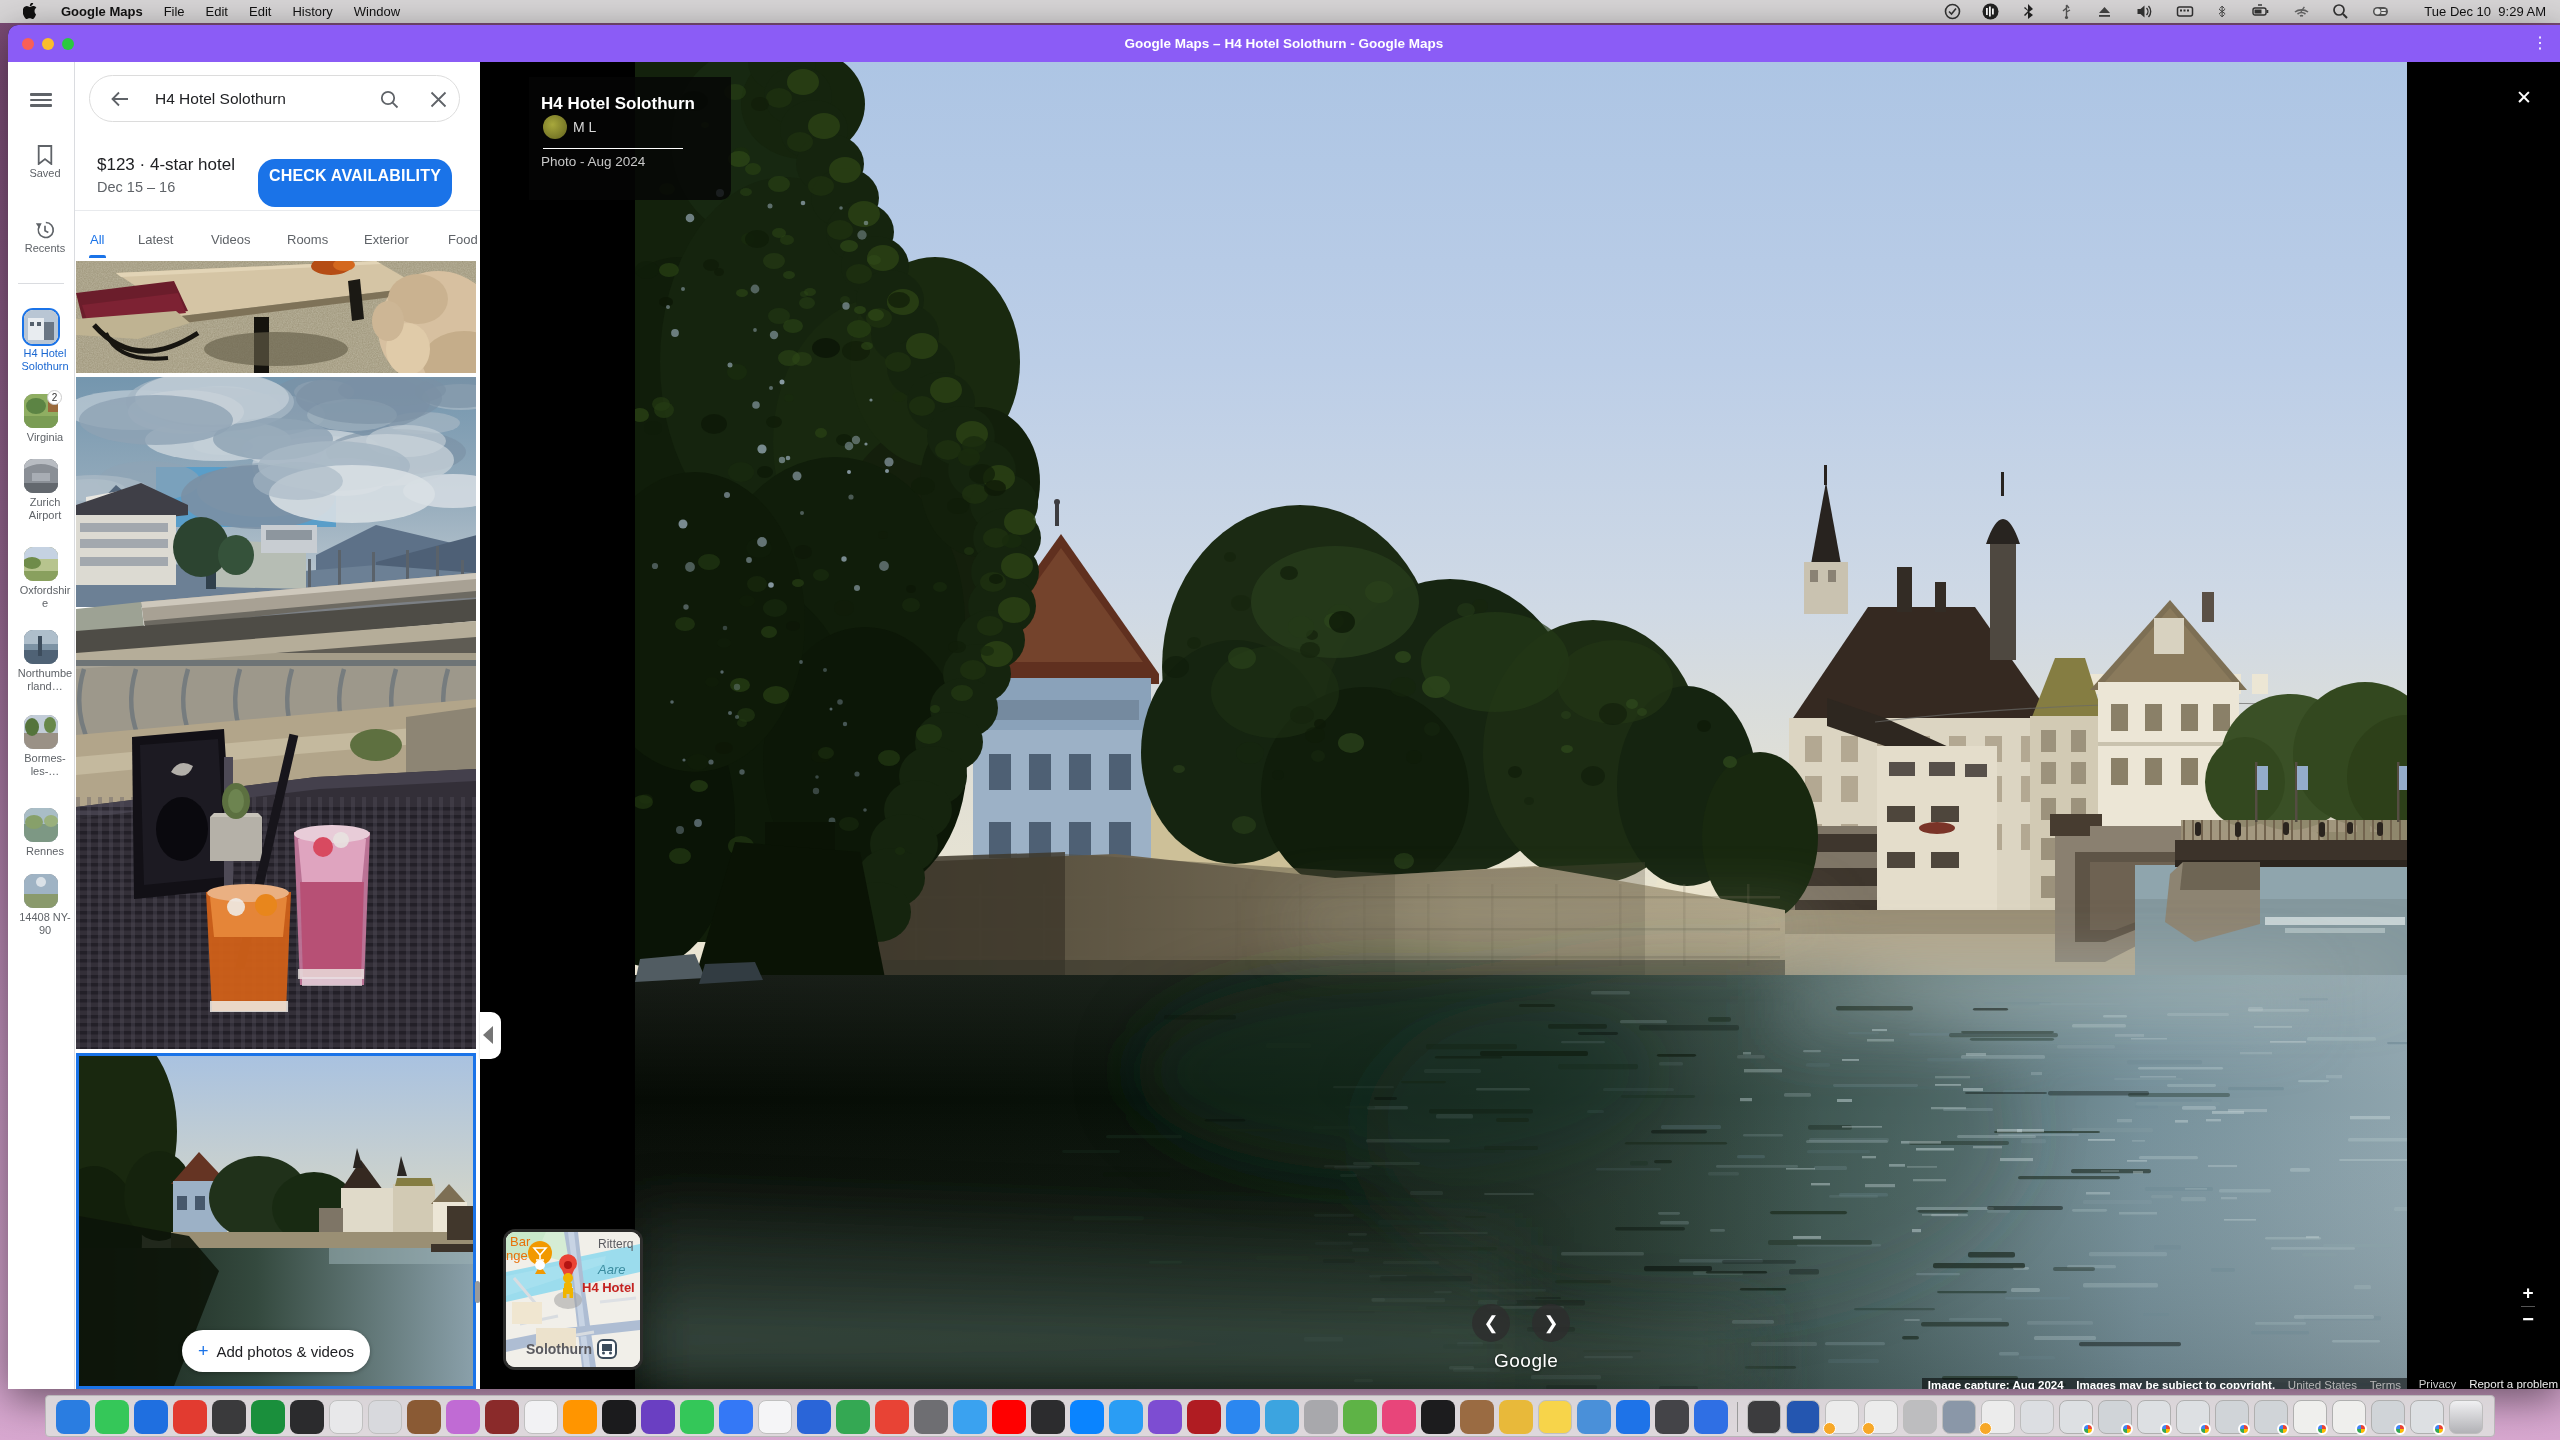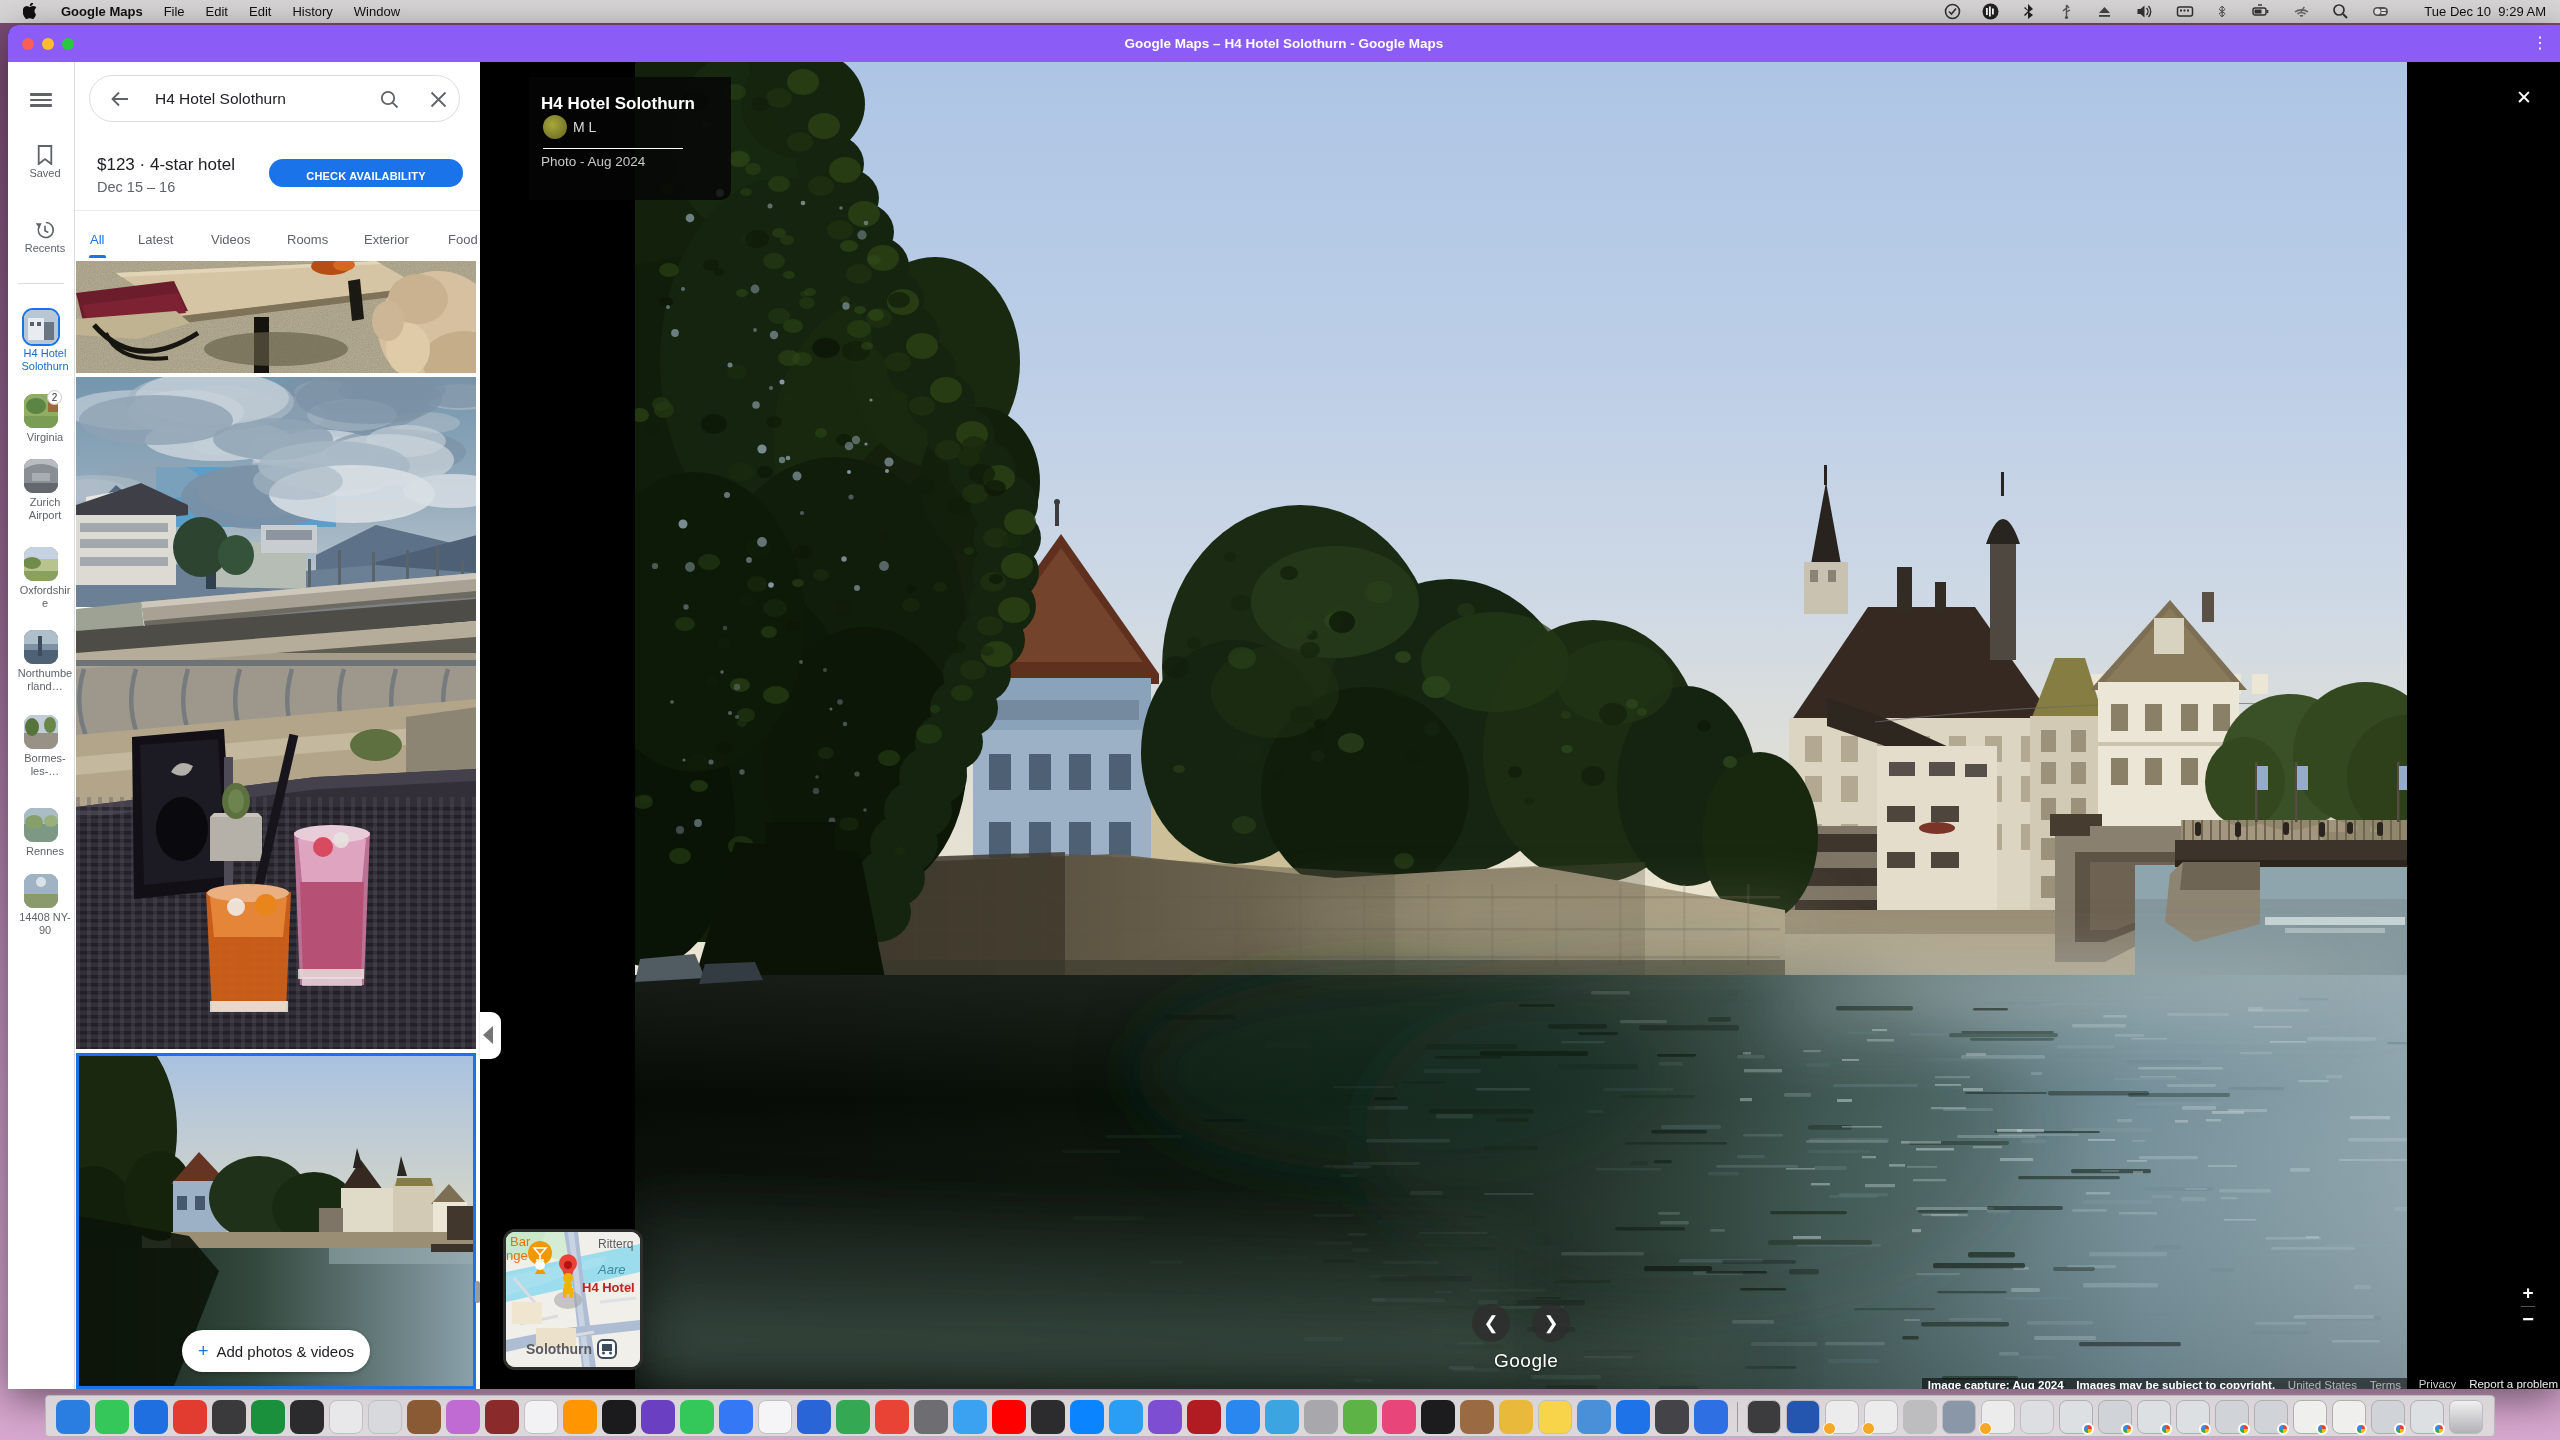--- a/index.html
+++ b/index.html
@@ -20,21 +20,21 @@
 
 #sidebar { position:absolute; left:0; top:37px; width:67px; bottom:0; background:#fff; border-right:1px solid #dadce0; color:#5f6368; }
 .sb-item { position:absolute; left:4px; width:66px; text-align:center; font-size:11px; line-height:13px; color:#5f6368; }
 .sb-thumb { width:34px; height:34px; border-radius:9px; margin:0 0 3px 12px; background:#888; position:relative; }
 
 #panel { position:absolute; left:67px; top:37px; width:405px; bottom:0; background:#fff; overflow:hidden; }
 #searchpill { position:absolute; left:14px; top:13px; width:371px; height:47px; border:1px solid #dcdcdc; border-radius:24px; background:#fff; }
 #searchpill .txt { position:absolute; left:65px; top:14px; font-size:15.5px; color:#202124; }
 #price { position:absolute; left:22px; top:93px; font-size:17px; color:#202124; }
 #dates { position:absolute; left:22px; top:117px; font-size:14.5px; color:#5f6368; }
-#checkavail { position:absolute; left:194px; top:97px; width:194px; height:28px; background:#1a73e8; border-radius:17px; color:#fff; font-size:11px; font-weight:bold; text-align:center; line-height:34px; letter-spacing:.2px; }
+#checkavail { position:absolute; left:183px; top:97px; width:194px; height:48px; background:#1a73e8; border-radius:17px; color:#fff; font-size:16px; font-weight:bold; text-align:center; line-height:34px; letter-spacing:.2px; }
 #tabs { position:absolute; left:0; top:148px; width:100%; height:50px; border-top:1px solid #e8eaed; }
 #tabs span { position:absolute; top:21px; font-size:13px; color:#5f6368; }
 #tabs .sel { color:#1a73e8; }
 #tabunderline { position:absolute; left:14px; top:44px; width:17px; height:3px; background:#1a73e8; border-radius:2px 2px 0 0; }
 .ph { position:absolute; left:1px; width:400px; overflow:hidden; }
 #addbtn { position:absolute; left:107px; bottom:17px; width:188px; height:42px; background:#fff; border-radius:21px; box-shadow:0 1px 4px rgba(0,0,0,.3); font-size:15px; color:#202124; text-align:center; line-height:42px; }
 #addbtn .plus { color:#1a73e8; margin-right:8px; font-size:18px; }
 #panelscroll { position:absolute; right:0px; top:1219px; width:5px; height:22px; background:#9a9a9a; border-radius:3px; }
 
 #viewer { position:absolute; left:472px; top:37px; right:0; bottom:0; background:#000; }

